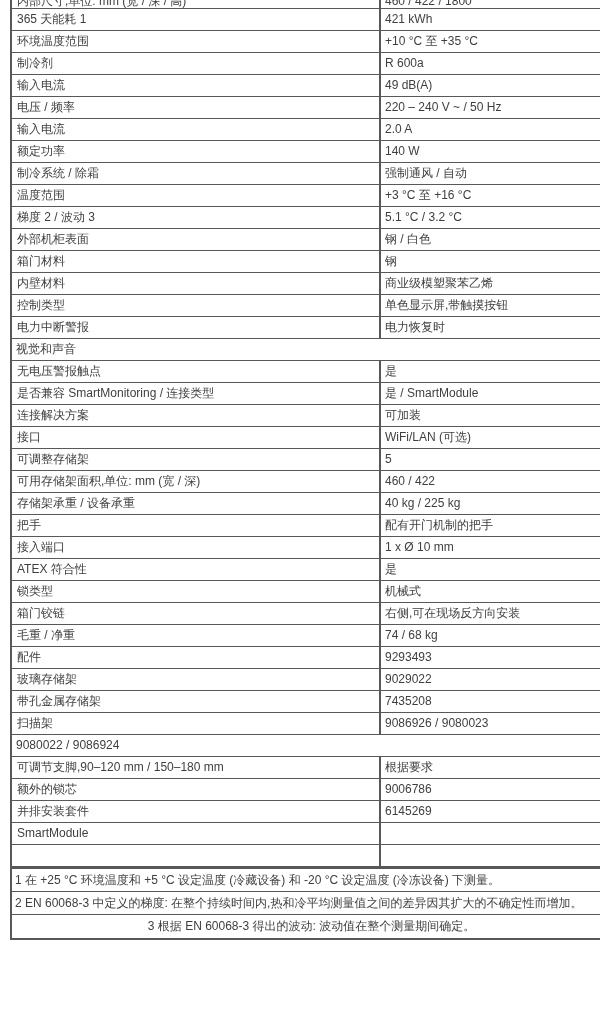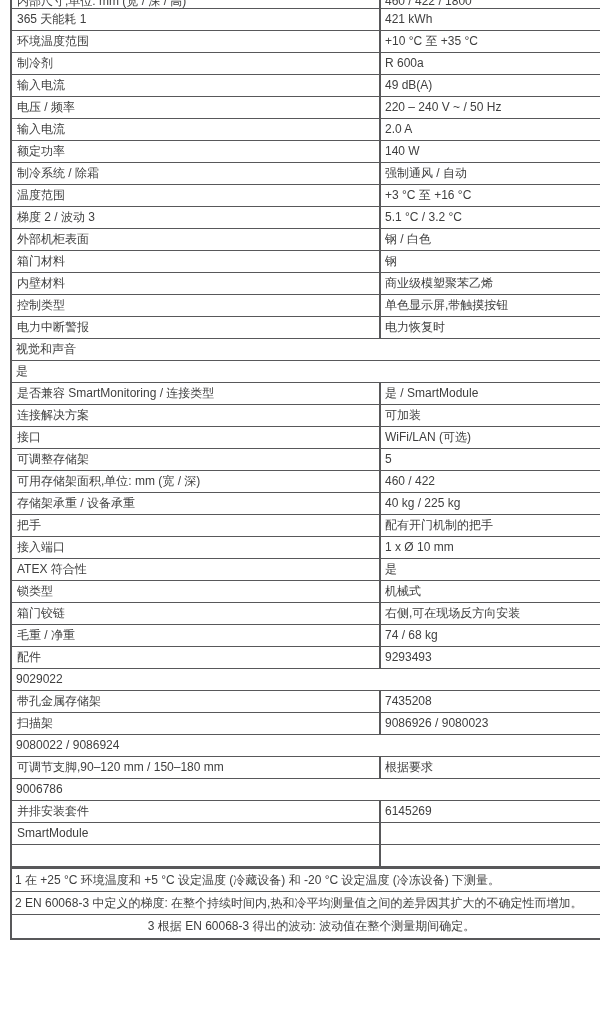--- a/index.html
+++ b/index.html
@@ -128,20 +128,21 @@
           <div class="cell value-cell">单色显示屏,带触摸按钮</div>
         </div>
         <div class="row">
           <div class="cell label-cell">电力中断警报</div>
           <div class="cell value-cell">电力恢复时</div>
         </div>
         <div class="row">
           <div class="cell value-cell">视觉和声音</div>
         </div>
         <div class="row">
+          <div class="cell label-cell">无电压警报触点</div>
           <div class="cell value-cell">是</div>
         </div>
         <div class="row">
           <div class="cell label-cell">是否兼容 SmartMonitoring / 连接类型</div>
           <div class="cell value-cell">是 / SmartModule</div>
         </div>
         <div class="row">
           <div class="cell label-cell">连接解决方案</div>
           <div class="cell value-cell">可加装</div>
         </div>
@@ -183,38 +184,40 @@
         </div>
         <div class="row">
           <div class="cell label-cell">毛重 / 净重</div>
           <div class="cell value-cell">74 / 68 kg</div>
         </div>
         <div class="row">
           <div class="cell label-cell">配件</div>
           <div class="cell value-cell">9293493</div>
         </div>
         <div class="row">
+          <div class="cell label-cell">玻璃存储架</div>
           <div class="cell value-cell">9029022</div>
         </div>
         <div class="row">
           <div class="cell label-cell">带孔金属存储架</div>
           <div class="cell value-cell">7435208</div>
         </div>
         <div class="row">
           <div class="cell label-cell">扫描架</div>
           <div class="cell value-cell">9086926 / 9080023</div>
         </div>
         <div class="row">
           <div class="cell value-cell">9080022 / 9086924</div>
         </div>
         <div class="row">
           <div class="cell label-cell">可调节支脚,90–120 mm / 150–180 mm</div>
           <div class="cell value-cell">根据要求</div>
         </div>
         <div class="row">
+          <div class="cell label-cell">额外的锁芯</div>
           <div class="cell value-cell">9006786</div>
         </div>
         <div class="row">
           <div class="cell label-cell">并排安装套件</div>
           <div class="cell value-cell">6145269</div>
         </div>
         <div class="row">
           <div class="cell label-cell">SmartModule</div>
           <div class="cell value-cell"></div>
         </div>

